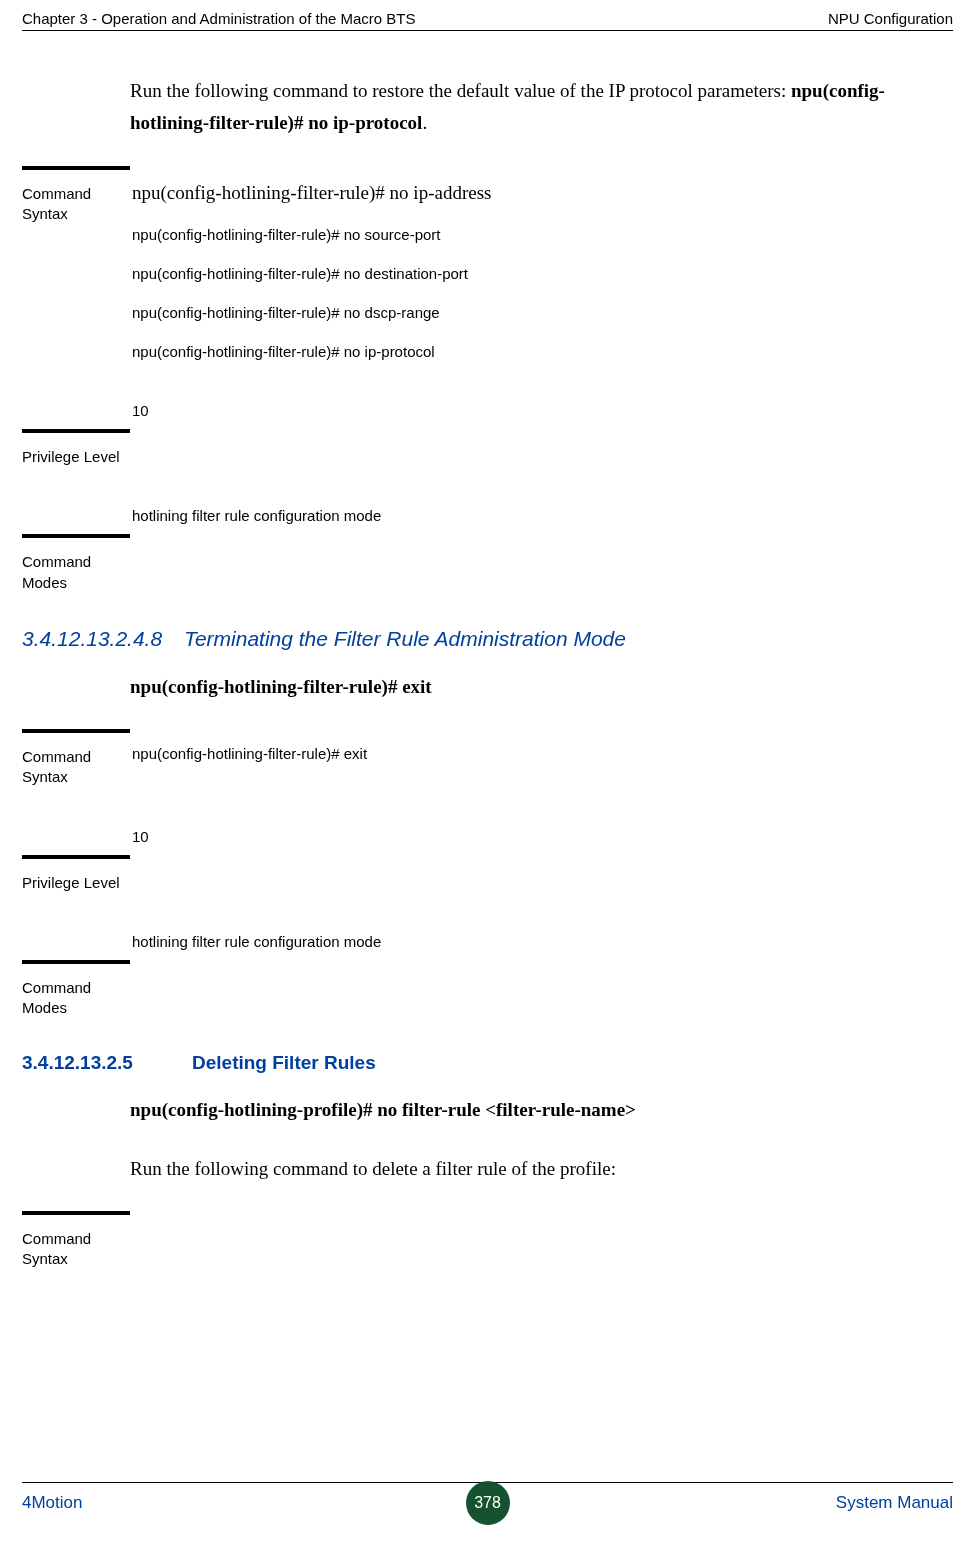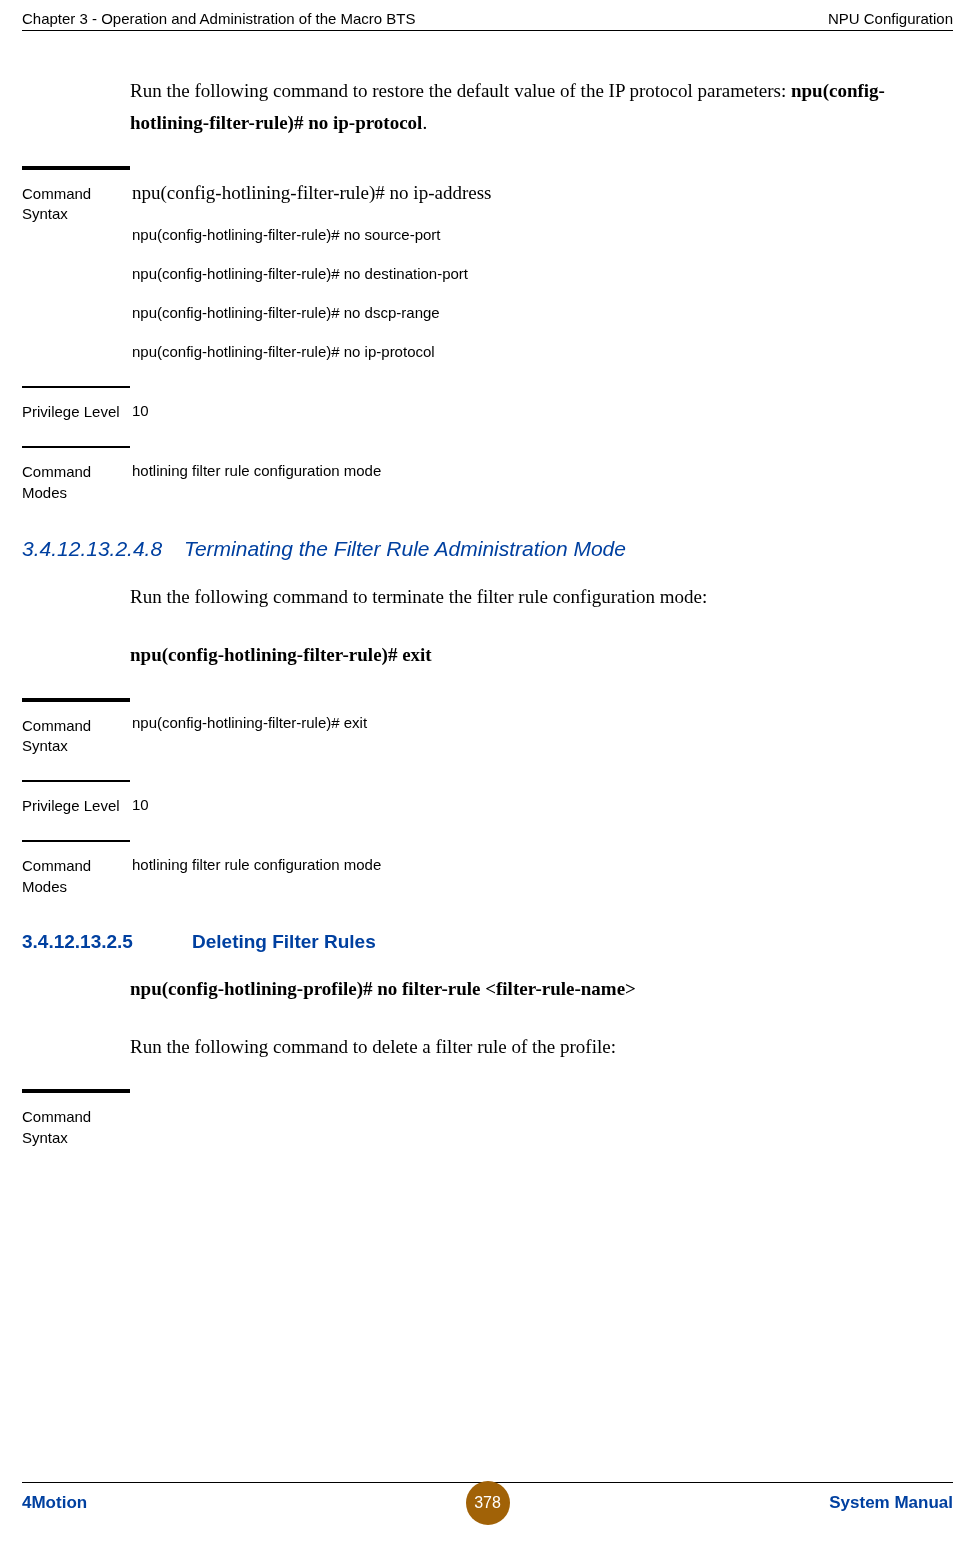--- a/index.html
+++ b/index.html
@@ -62,21 +62,22 @@
     align-items: flex-start;
     padding-bottom: 24px;
   }
   .cmd-label-cell {
     width: 108px;
     flex: 0 0 108px;
     border-top: 4px solid #000;
     padding-top: 14px;
   }
   .cmd-label-cell.thin {
-    border-top: 2px solid #000000;
+    border-top: 4px solid #000000;
+    margin-top: 43px;
   }
   .cmd-label {
     font-size: 15px;
     line-height: 1.35;
     color: #000;
   }
   .cmd-value-cell {
     flex: 1 1 auto;
     padding-top: 14px;
     padding-left: 2px;
@@ -132,37 +133,36 @@
     position: absolute;
     left: 22px;
     right: 22px;
     bottom: 24px;
     height: 36px;
     display: flex;
     align-items: center;
     justify-content: space-between;
     font-size: 17px;
     color: #0040A0;
-    font-weight: bold;
   }
   .footer-rule {
     position: absolute;
     left: 22px;
     right: 22px;
     bottom: 62px;
     border-top: 1px solid #000;
   }
   .page-badge {
     position: absolute;
     left: 50%;
     transform: translateX(-50%);
     width: 44px;
     height: 44px;
     border-radius: 22px;
-    background: #a16207;
+    background: #14532d;
     color: #fff;
     display: flex;
     align-items: center;
     justify-content: center;
     font-size: 16px;
     bottom: 20px;
     font-family: Arial, Helvetica, sans-serif;
   }
 </style>
 </head>
@@ -210,21 +210,20 @@
         <div class="cmd-value-cell">
           <div class="cmd-value-line">hotlining filter rule configuration mode</div>
         </div>
       </div>
     </div>
 
     <div class="section-heading">
       <span class="num">3.4.12.13.2.4.8</span>
       <span class="title">Terminating the Filter Rule Administration Mode</span>
     </div>
-    <p class="body-para">Run the following command to terminate the filter rule configuration mode:</p>
     <p class="body-para"><span class="bold">npu(config-hotlining-filter-rule)# exit</span></p>
 
     <div class="cmd-table">
       <div class="cmd-row">
         <div class="cmd-label-cell">
           <div class="cmd-label">Command Syntax</div>
         </div>
         <div class="cmd-value-cell">
           <div class="cmd-value-line">npu(config-hotlining-filter-rule)# exit</div>
         </div>

